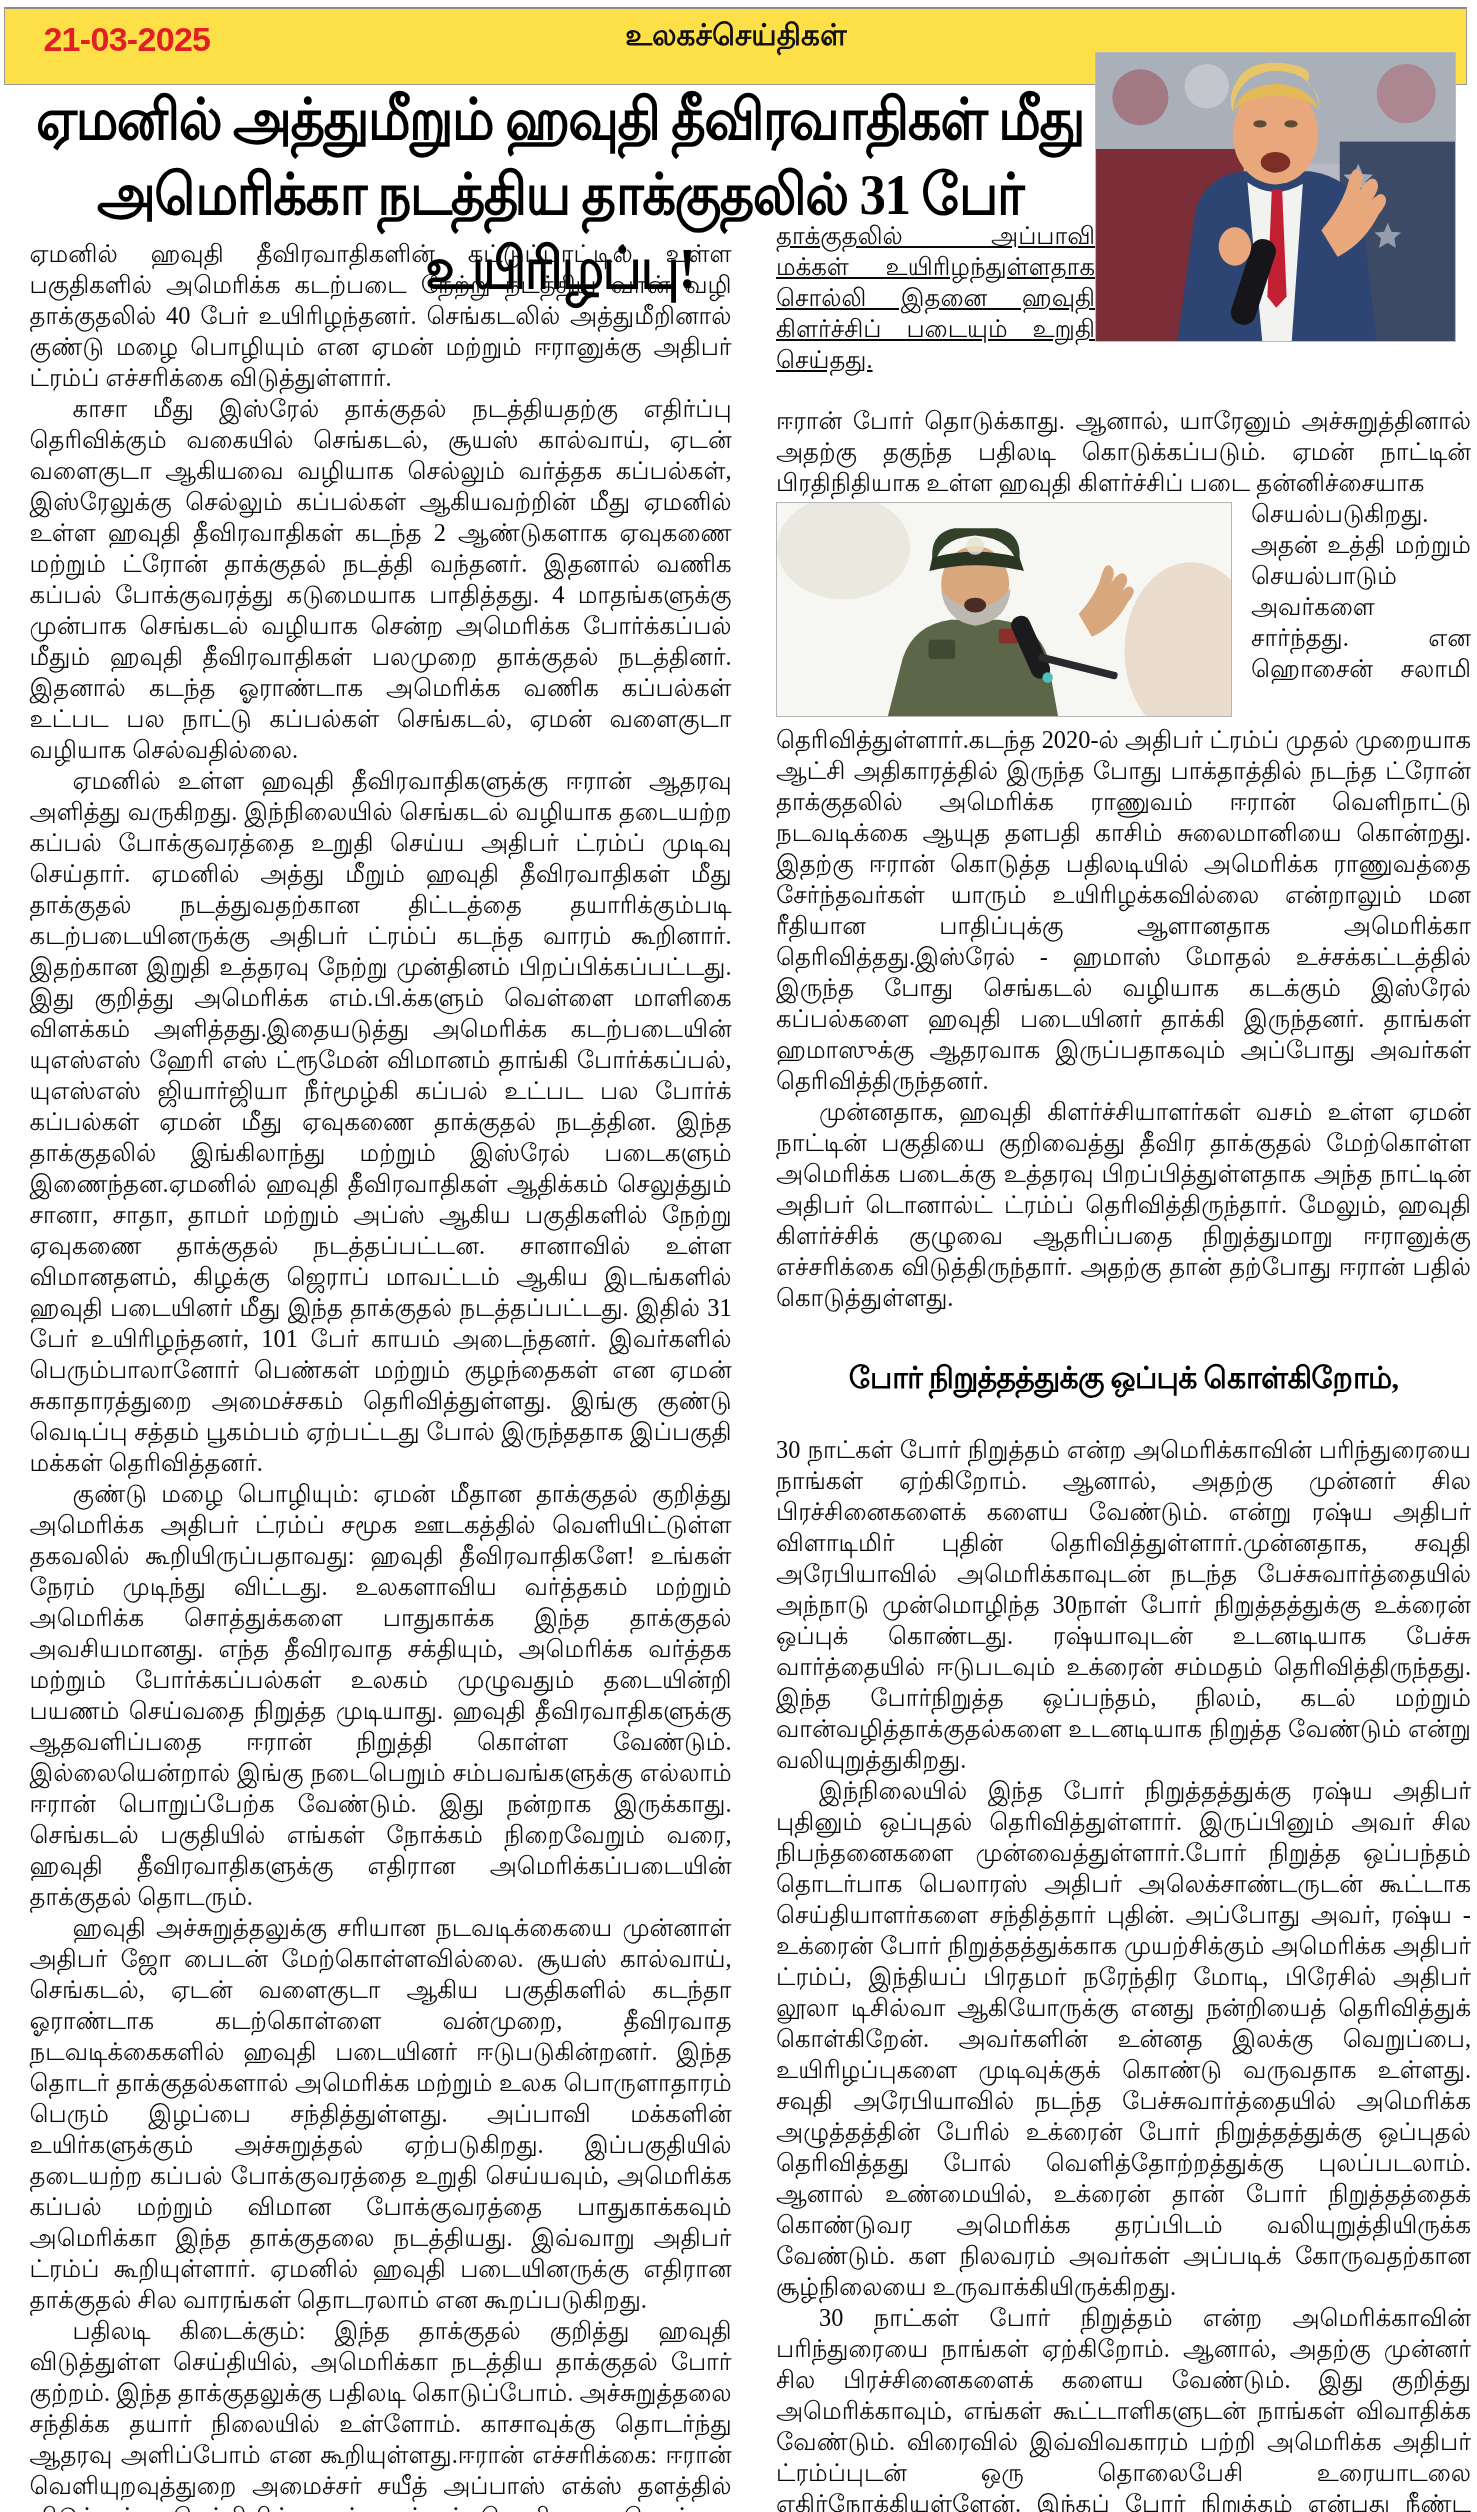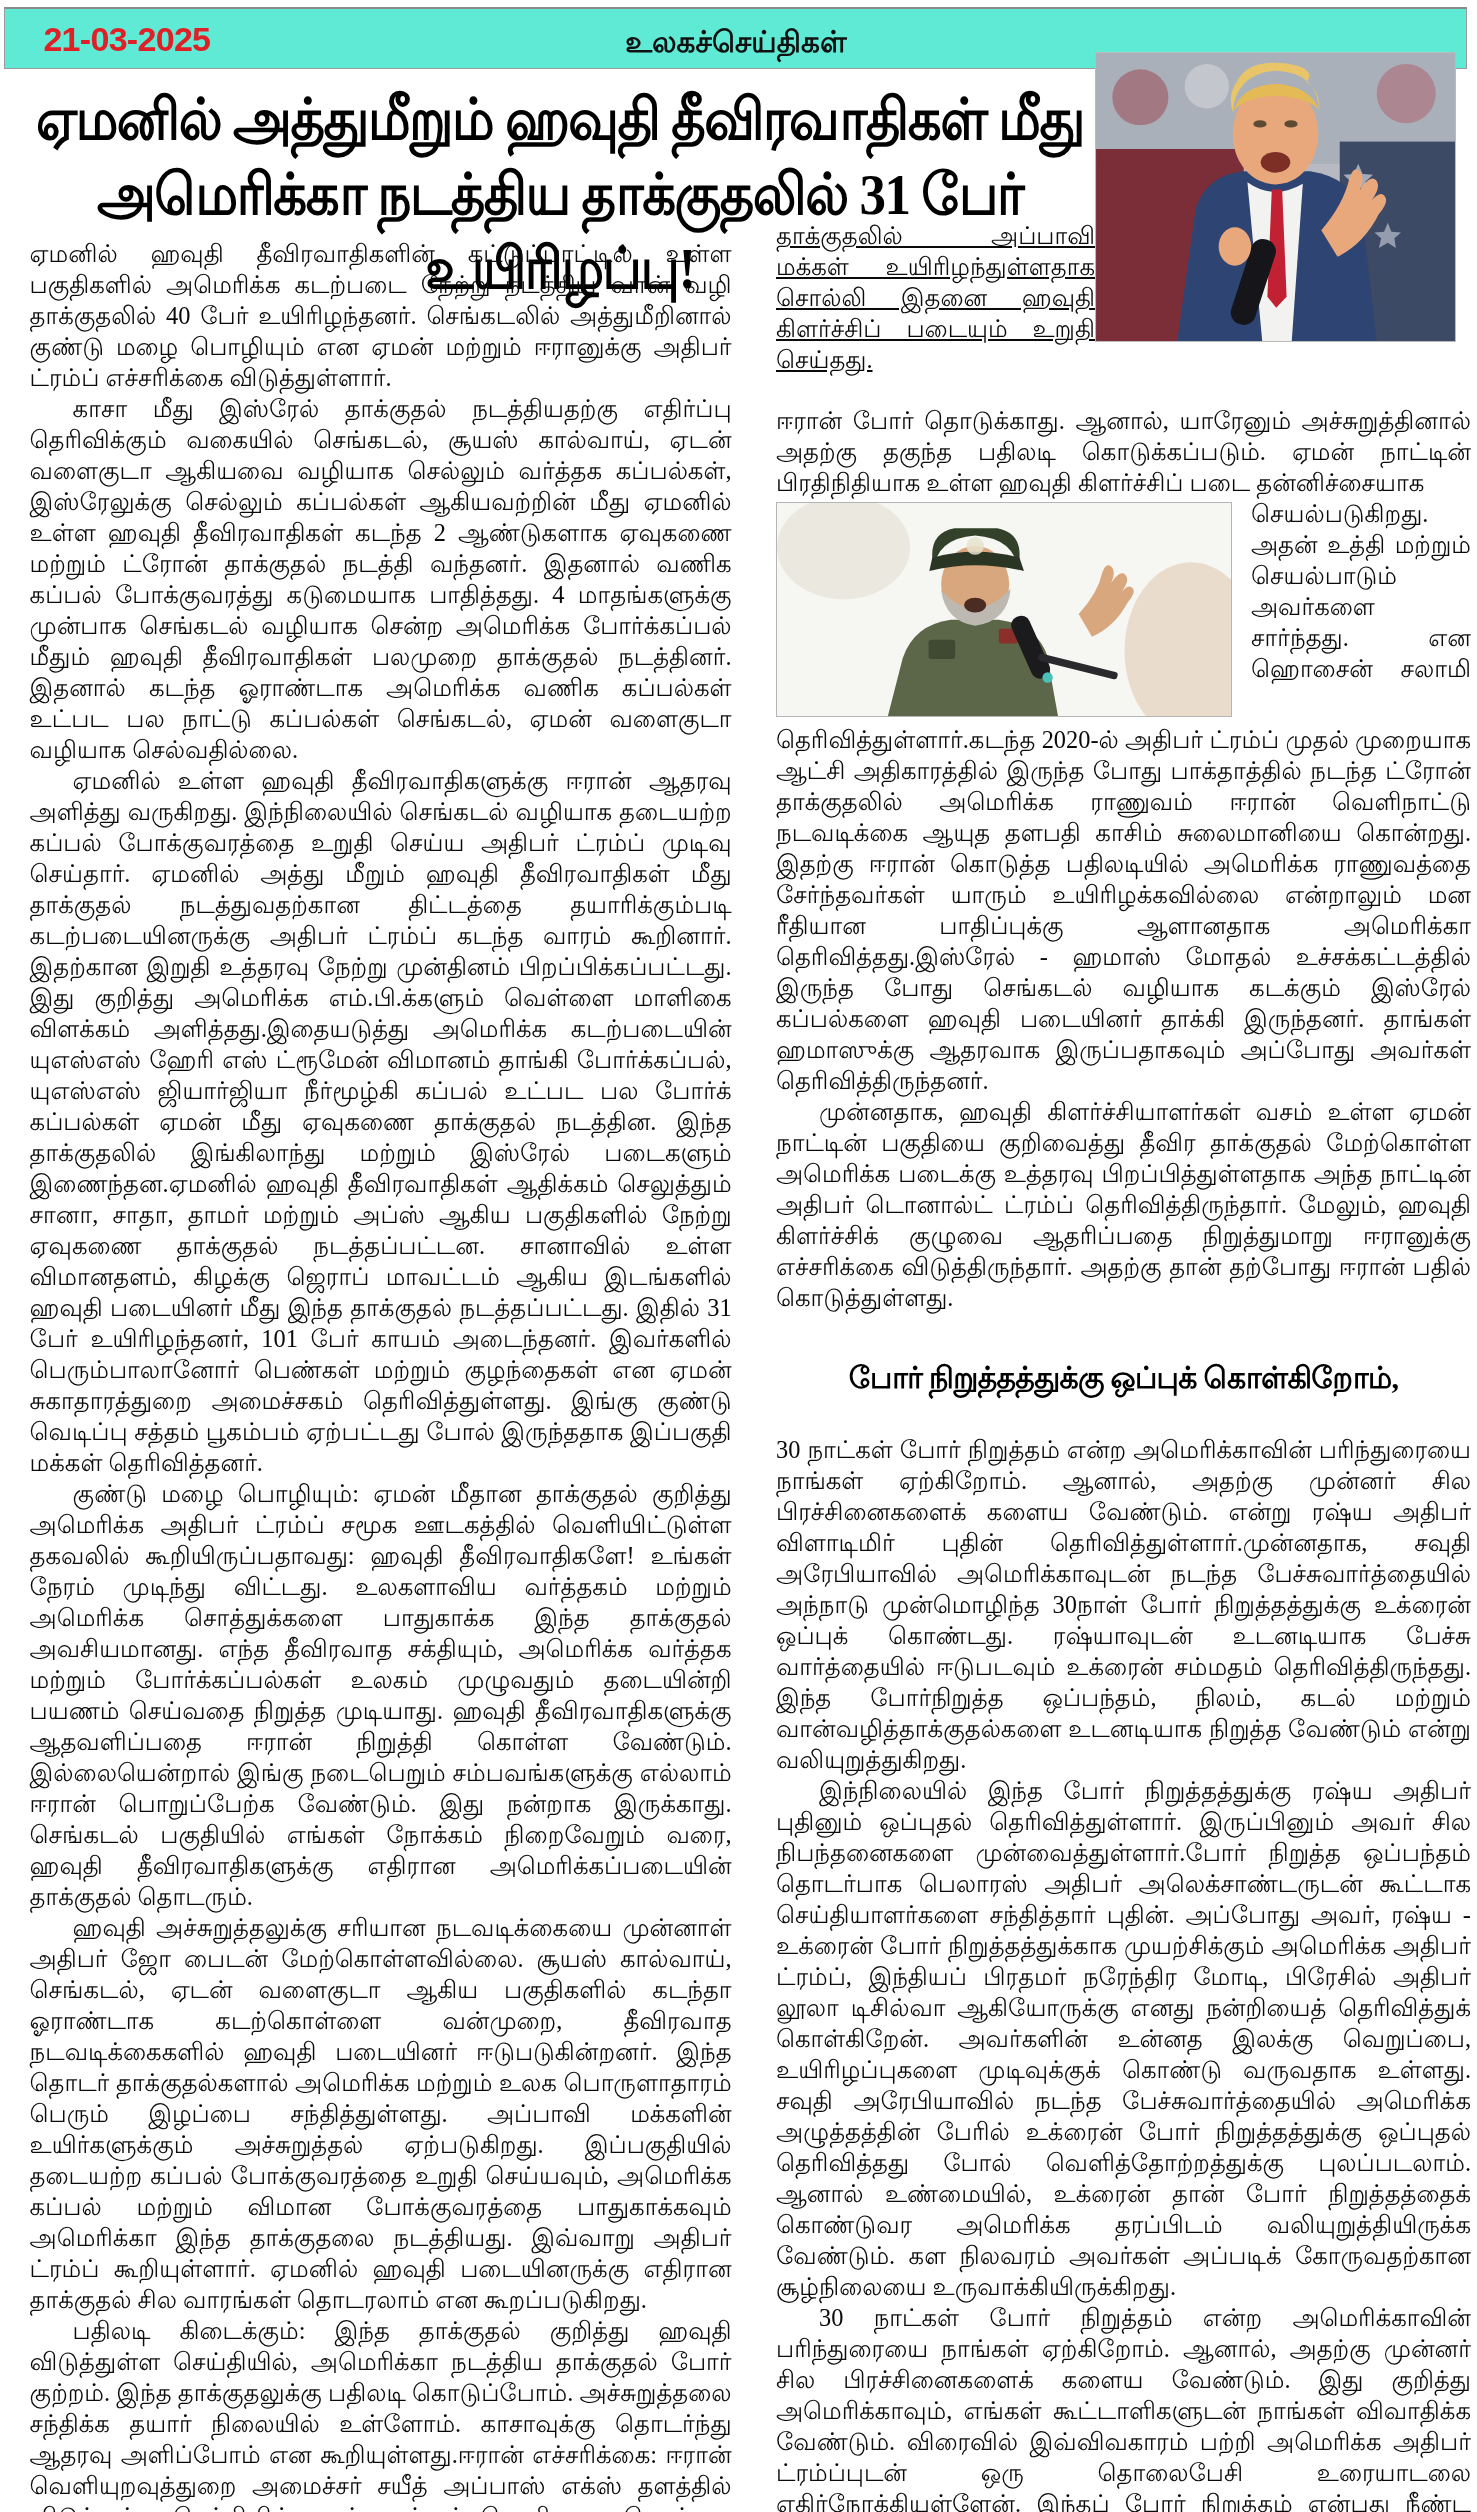--- a/index.html
+++ b/index.html
@@ -1,31 +1,31 @@
 <!DOCTYPE html>
 <html style="font-size:11.8px"><head>
 <meta charset="utf-8">
 <style>
   html,body{margin:0;padding:0;}
   body{
     width:1478px;height:2512px;position:relative;background:#ffffff;
     font-family:"Liberation Serif","DejaVu Serif",serif;color:#0a0a0a;
   }
   .header-strip{
-    position:absolute;left:4.4px;top:7.4px;width:1463px;height:62px;
-    border:1.5px solid #9a9a9a;border-top:2.2px solid #8a8a8a;background:#5eead4;
+    position:absolute;left:4.4px;top:7.4px;width:1463px;height:78px;
+    border:1.5px solid #9a9a9a;border-top:2.2px solid #8a8a8a;background:#fde047;
     box-sizing:border-box;
   }
   .hdr-date{
     position:absolute;left:38px;top:10.3px;
     font-family:"Liberation Sans","DejaVu Sans",sans-serif;
     font-weight:bold;font-size:34px;color:#e01f26;letter-spacing:-0.7px;
   }
   .hdr-section{
-    position:absolute;left:0;right:0;top:17px;text-align:center;
+    position:absolute;left:0;right:0;top:10px;text-align:center;
     font-weight:bold;font-size:29.6px;color:#111;
   }
   .hdr-masthead{
     position:absolute;right:31px;top:10.3px;
     font-family:"Liberation Sans","DejaVu Sans",sans-serif;
     font-weight:bold;font-size:34px;color:#e01f26;letter-spacing:-0.7px;margin-top:32px;
   }
   .headline1{
     position:absolute;left:28px;top:83px;width:1064px;text-align:center;
     font-weight:bold;font-size:53px;line-height:69px;letter-spacing:-1.5px;

